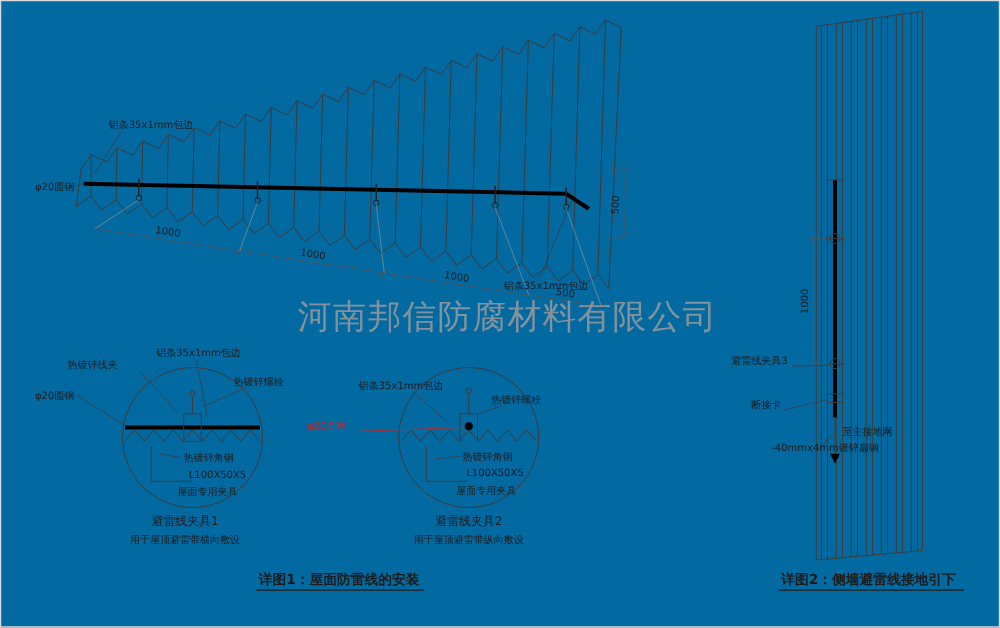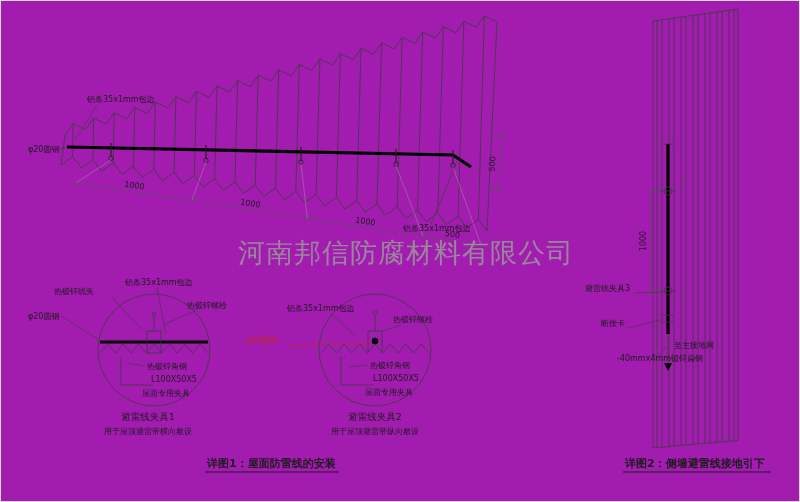--- a/index.html
+++ b/index.html
@@ -1,16 +1,16 @@
 <!DOCTYPE html>
 <html><head>
 <meta charset="utf-8">
 <style>
   html,body{margin:0;padding:0;background:#ffffff;}
-  #page{position:relative;width:800px;height:502px;background:#a21caf;border:1px solid #d9d9d9;box-sizing:border-box;overflow:hidden;font-family:"DejaVu Sans",sans-serif;}
+  #page{position:relative;width:800px;height:502px;background:#0369a1;border:1px solid #d9d9d9;box-sizing:border-box;overflow:hidden;font-family:"DejaVu Sans",sans-serif;}
   svg{position:absolute;left:0;top:0;}
   text{fill:#1c1c1c;font-family:"DejaVu Sans",sans-serif;}
   .lbl{font-size:8px;}
   .red{fill:#c62828;}
   .dim{font-size:8px;}
   .ttl{font-size:9.5px;}
   .cap{font-size:11px;font-weight:bold;}
   .wm{font-size:27px;fill:#9a9a9a;opacity:.85;letter-spacing:1px;}
   .thin{stroke:#3c3c3c;stroke-width:.8;fill:none;}
   .leader{stroke:#3c3c3c;stroke-width:.6;fill:none;}

